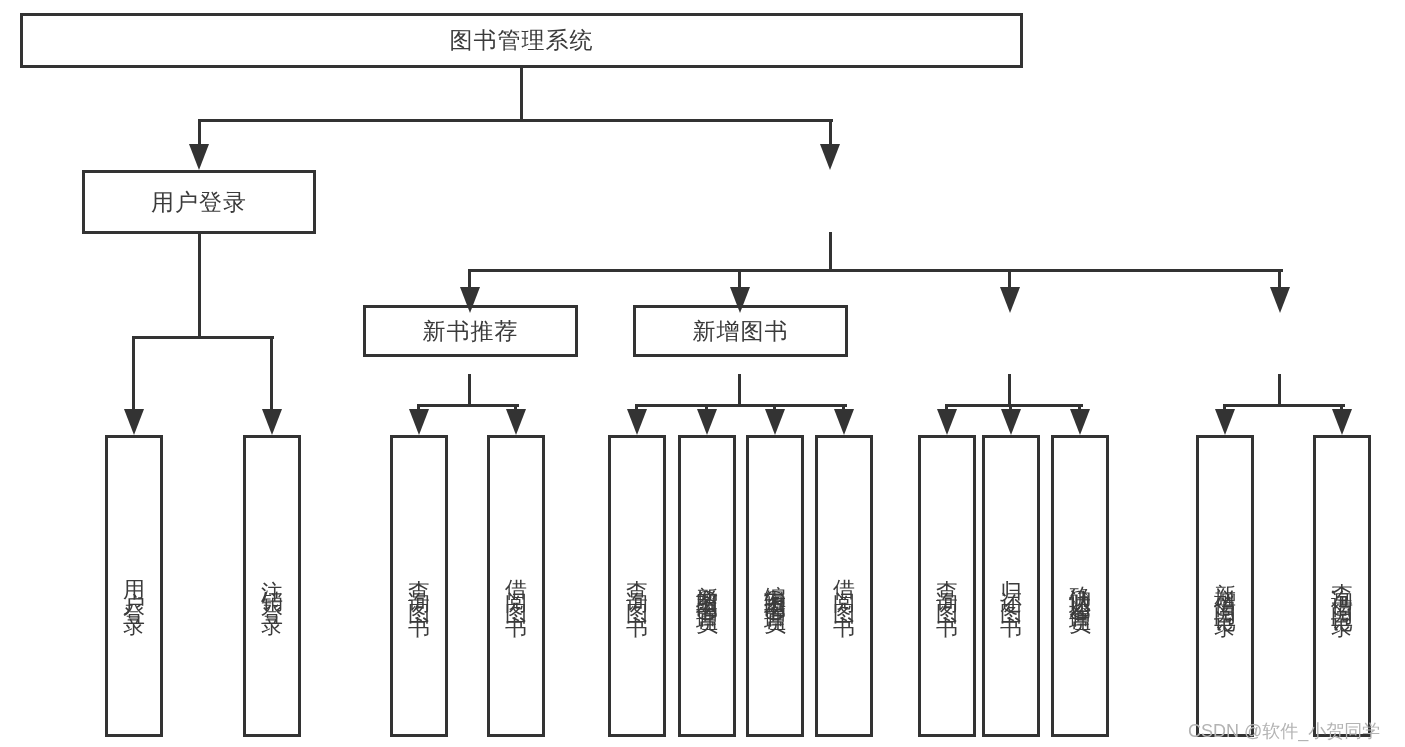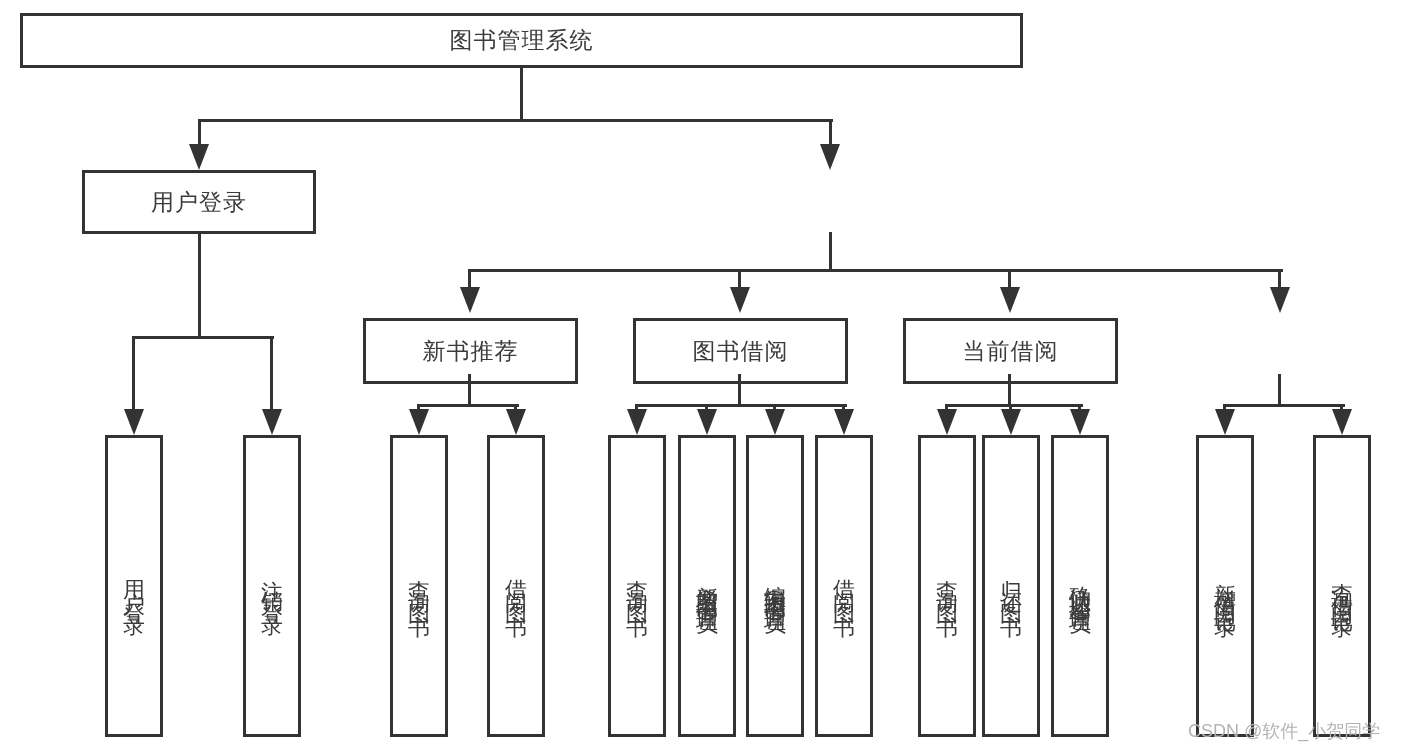--- a/index.html
+++ b/index.html
@@ -19,21 +19,21 @@
   .box{
     position:absolute;
     box-sizing:border-box;
     background:#ffffff;
     border:3px solid var(--line);
     display:flex;align-items:center;justify-content:center;
     color:var(--text);
   }
   .hlabel{font-size:23px;letter-spacing:1px;white-space:nowrap;}
   .l2{top:170px;width:234px;height:64px;}
-  .l3{top:318px;width:215px;height:66px;}
+  .l3{top:305px;width:215px;height:52px;}
   .leaf{top:435px;width:58px;height:302px;}
   .vtext{
     writing-mode:vertical-lr;
     font-size:22px;
     line-height:1;
     color:var(--text);
   }
   .sp4{letter-spacing:12px;}
   .sp6{letter-spacing:7px;}
   .sp10{letter-spacing:4px;}
@@ -63,24 +63,21 @@
   </div>
 
   <div class="box l2" style="left:82px;">
     <span class="hlabel">用户登录</span>
   </div>
 
   <div class="box l3" style="left:363px;">
     <span class="hlabel">新书推荐</span>
   </div>
   <div class="box l3" style="left:633px;">
-    <span class="hlabel">图书借阅</span>
-  </div>
-  <div class="box l3" style="left:903px;">
-    <span class="hlabel">当前借阅</span>
+    <span class="hlabel">新增图书</span>
   </div>
 
   <div class="box leaf" style="left:105px;">
     <span class="vtext sp4">用户登录</span>
   </div>
   <div class="box leaf" style="left:243px;">
     <span class="vtext sp4">注销登录</span>
   </div>
 
   <div class="box leaf" style="left:390px;">

